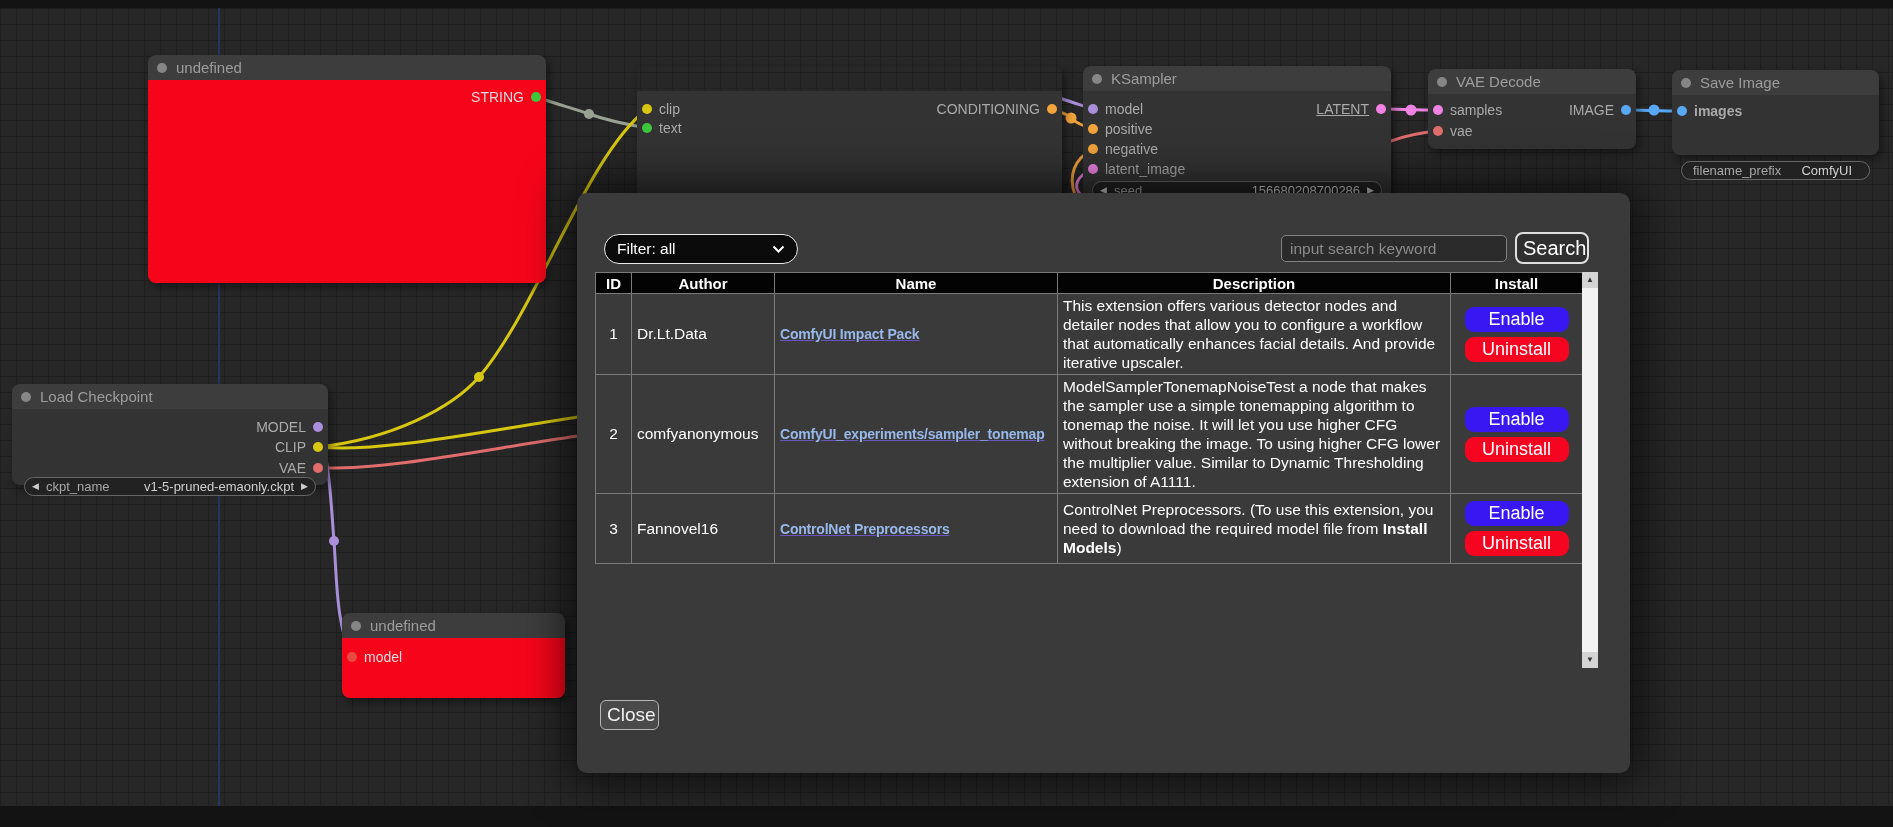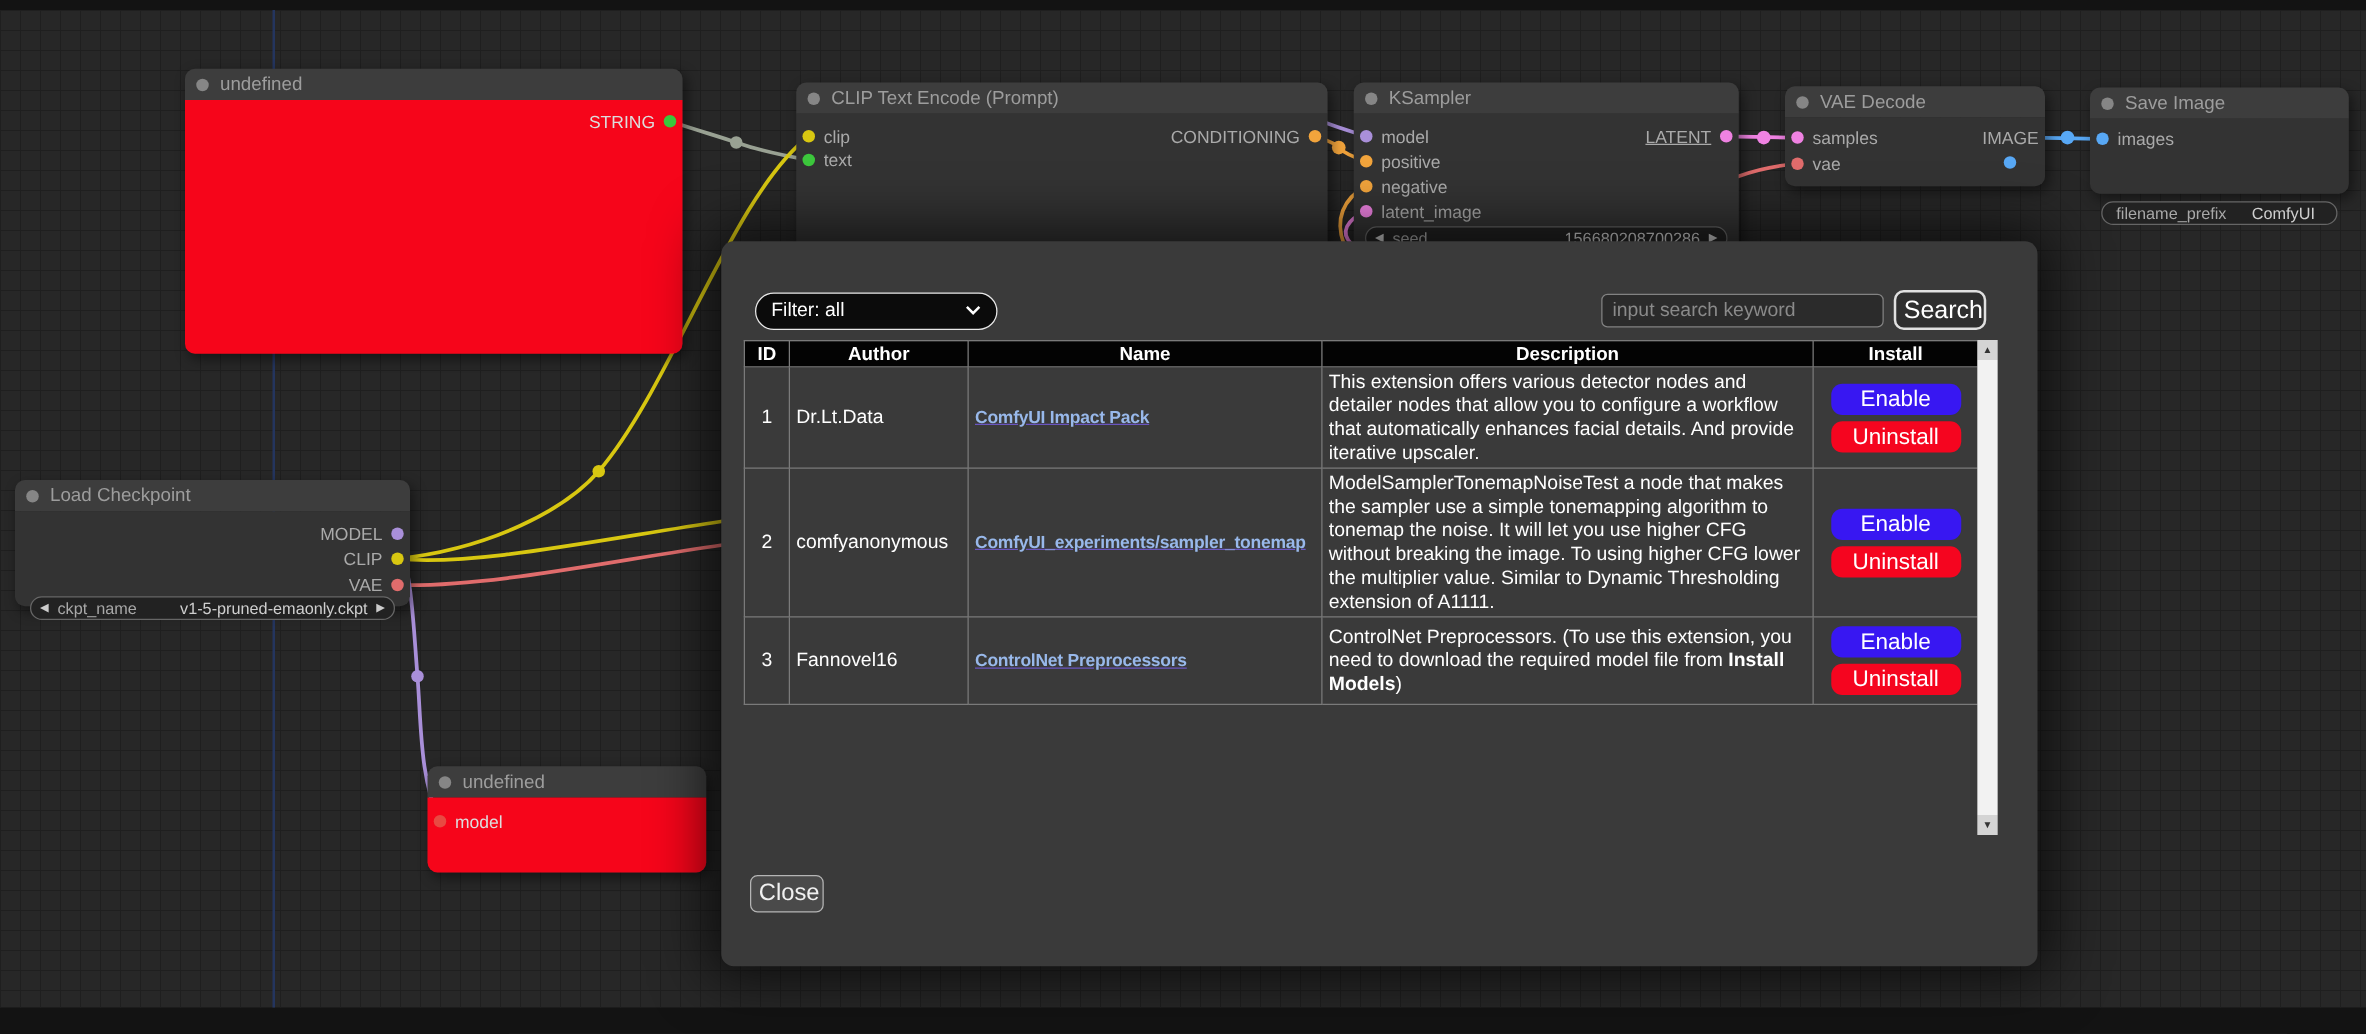--- a/index.html
+++ b/index.html
@@ -155,24 +155,20 @@
     </div>
     <div class="nbody red">
       <div class="slot out" style="top:9px;">
         <span class="light">STRING</span>
         <span class="dot" style="background:#3cc73c"></span>
       </div>
     </div>
   </div>
 
   <div class="node" style="left:637px;top:66px;width:425px;height:190px;">
-    <div class="ntitle">
-      <span class="tdot"></span>
-      <span>CLIP Text Encode (Prompt)</span>
-    </div>
     <div class="nbody">
       <div class="slot in" style="top:10px;">
         <span class="dot" style="background:#d8c711"></span>
         <span>clip</span>
       </div>
       <div class="slot in" style="top:29px;">
         <span class="dot" style="background:#3cc73c"></span>
         <span>text</span>
       </div>
       <div class="slot out" style="top:10px;">
@@ -224,34 +220,34 @@
     </div>
     <div class="nbody">
       <div class="slot in" style="top:8px;">
         <span class="dot" style="background:#ef82e2"></span>
         <span>samples</span>
       </div>
       <div class="slot in" style="top:29px;">
         <span class="dot" style="background:#e06c6c"></span>
         <span>vae</span>
       </div>
-      <div class="slot out" style="top:8px;flex-direction:column;">
+      <div class="slot out" style="top:8px;">
         <span>IMAGE</span>
         <span class="dot" style="background:#58a8f5"></span>
       </div>
     </div>
   </div>
 
   <div class="node" style="left:1672px;top:70px;width:207px;height:85px;">
     <div class="ntitle">
       <span class="tdot"></span>
       <span>Save Image</span>
     </div>
     <div class="nbody">
-      <div class="slot in" style="top:8px;">
+      <div class="slot in" style="top:8px;font-weight:bold;">
         <span class="dot" style="background:#58a8f5"></span>
         <span>images</span>
       </div>
       <div class="widget noarrow" style="top:27px;left:9px;width:189px;margin-top:39px;">
         <span class="wlabel">filename_prefix</span>
         <span class="wvalue">ComfyUI</span>
       </div>
     </div>
   </div>
 

